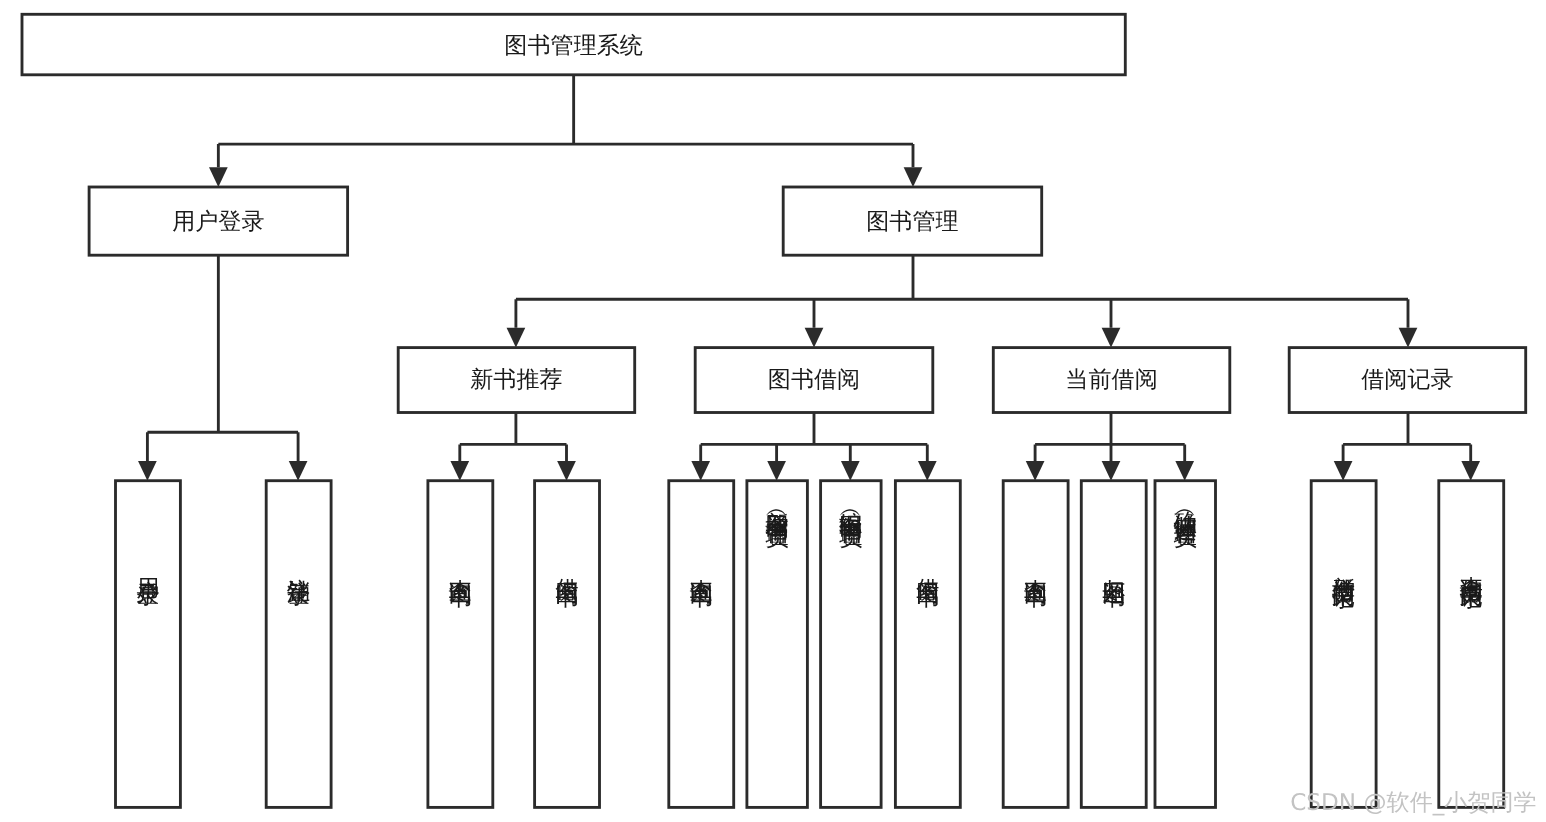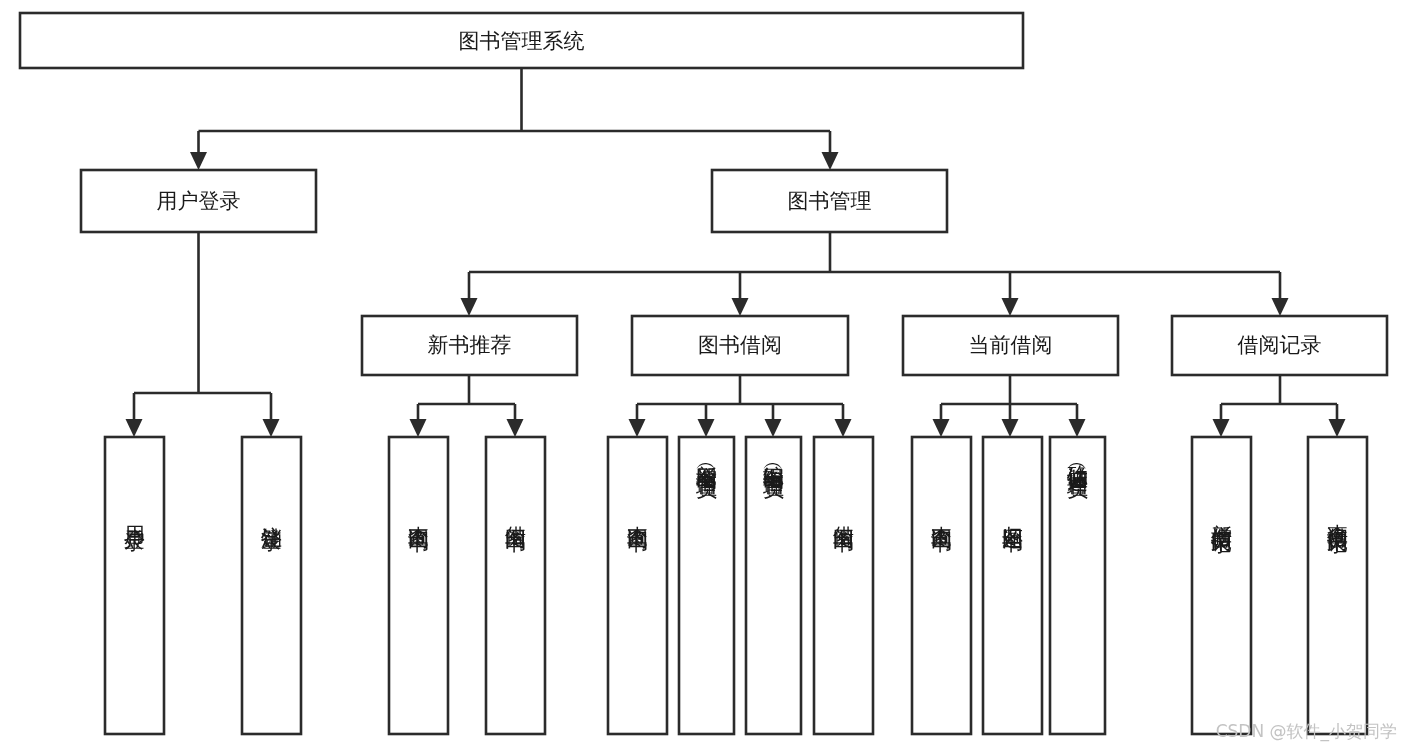--- a/index.html
+++ b/index.html
@@ -55,21 +55,21 @@
   }
   .arrow-head {
     fill: #2b2b2b;
     stroke: none;
   }
   .watermark {
     position: absolute;
     right: 8px;
     bottom: 4px;
     font-family: "DejaVu Sans", "Liberation Sans", sans-serif;
-    font-size: 17px;
+    font-size: 21px;
     color: #c3c3c3;
     white-space: nowrap;
     user-select: none;
   }
 </style>
 </head>
 <body>
 
 <div id="diagram-root">
 

